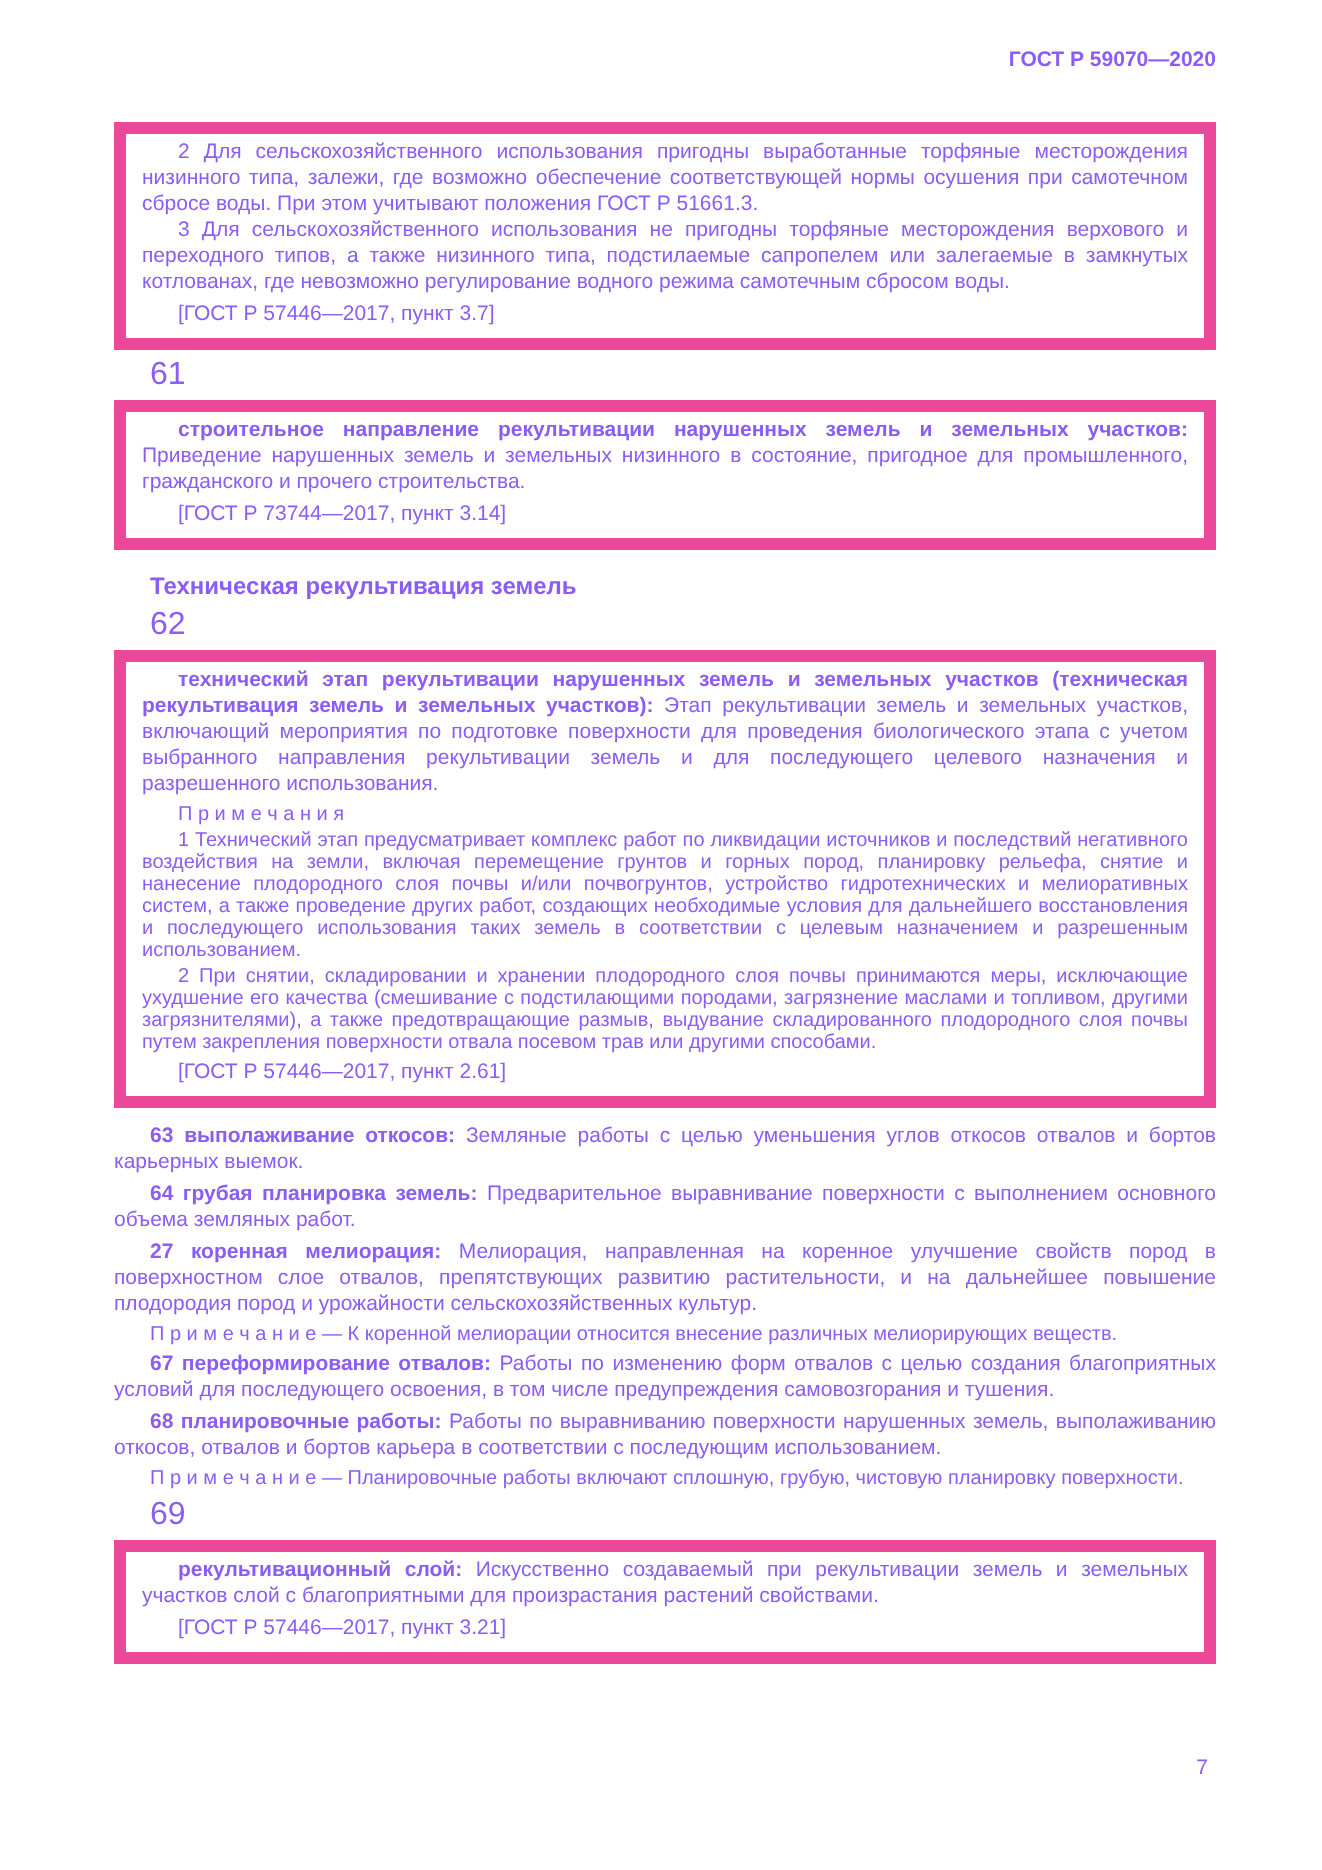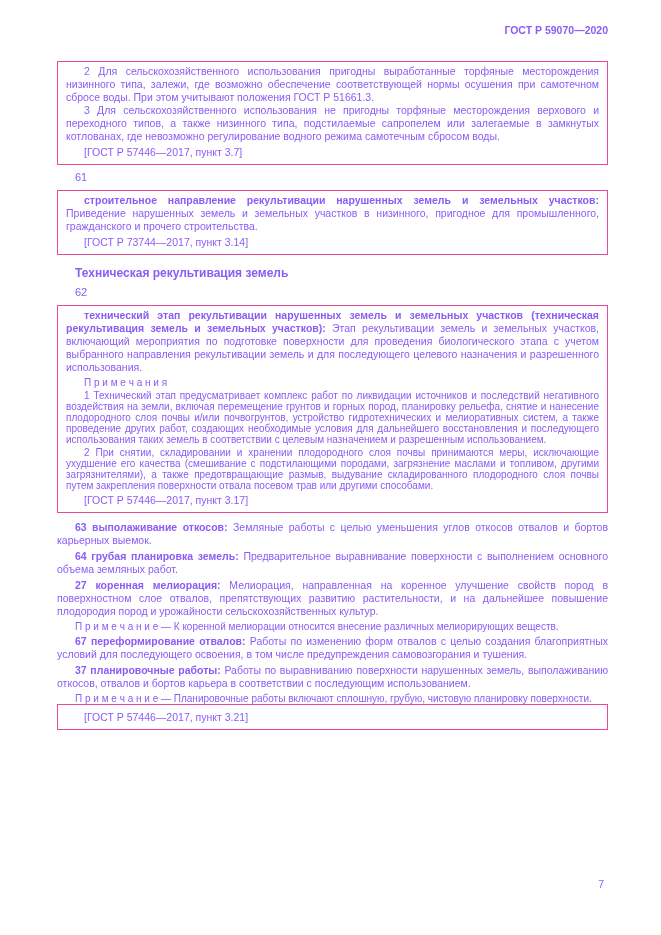--- a/index.html
+++ b/index.html
@@ -16,37 +16,37 @@
     overflow:hidden;
   }
   .doc-header {
     text-align:right;
     font-weight:bold;
     font-size:10.5px;
     line-height:13px;
     margin-bottom:24px;
   }
   .frame {
-    border:1px solid #ec4899;
+    border:6px solid #ec4899;
     padding:3px 8px 5px 8px;
   }
   p.body {
     font-size:10.5px;
     line-height:13px;
     text-align:justify;
   }
   .ind { text-indent:18px; }
   .small {
     font-size:10px;
     line-height:11px;
     text-align:justify;
   }
   .source { margin-top:3px; text-align:left; }
   .num-line {
-    font-size:11px;
+    font-size:16px;
     line-height:13px;
     text-indent:18px;
     margin-top:6px;
     margin-bottom:6px;
   }
   .heading {
     font-weight:bold;
     font-size:12px;
     line-height:13px;
     text-indent:18px;
@@ -77,53 +77,55 @@
 
   <div class="frame">
     <p class="body ind">2 Для сельскохозяйственного использования пригодны выработанные торфяные месторождения низинного типа, залежи, где возможно обеспечение соответствующей нормы осушения при самотечном сбросе воды. При этом учитывают положения ГОСТ Р 51661.3.</p>
     <p class="body ind">3 Для сельскохозяйственного использования не пригодны торфяные месторождения верхового и переходного типов, а также низинного типа, подстилаемые сапропелем или залегаемые в замкнутых котлованах, где невозможно регулирование водного режима самотечным сбросом воды.</p>
     <p class="body ind source">[ГОСТ Р 57446—2017, пункт 3.7]</p>
   </div>
 
   <p class="num-line">61</p>
 
   <div class="frame">
-    <p class="body ind"><b>строительное направление рекультивации нарушенных земель и земельных участков:</b> <span>Приведение нарушенных земель и земельных участков в низинного, пригодное для промышленного, гражданского и прочего строительства.</span></p>
+    <p class="body ind"><b>строительное направление рекультивации нарушенных земель и земельных участков:</b> <span>Приведение нарушенных земель и земельных низинного в состояние, пригодное для промышленного, гражданского и прочего строительства.</span></p>
     <p class="body ind source">[ГОСТ Р 73744—2017, пункт 3.14]</p>
   </div>
 
   <p class="heading">Техническая рекультивация земель</p>
 
   <p class="num-line">62</p>
 
   <div class="frame">
     <p class="body ind"><b>технический этап рекультивации нарушенных земель и земельных участков (техническая рекультивация земель и земельных участков):</b> <span>Этап рекультивации земель и земельных участков, включающий мероприятия по подготовке поверхности для проведения биологического этапа с учетом выбранного направления рекультивации земель и для последующего целевого назначения и разрешенного использования.</span></p>
     <p class="small ind notes-label">П р и м е ч а н и я</p>
     <p class="small ind note-inner">1 Технический этап предусматривает комплекс работ по ликвидации источников и последствий негативного воздействия на земли, включая перемещение грунтов и горных пород, планировку рельефа, снятие и нанесение плодородного слоя почвы и/или почвогрунтов, устройство гидротехнических и мелиоративных систем, а также проведение других работ, создающих необходимые условия для дальнейшего восстановления и последующего использования таких земель в соответствии с целевым назначением и разрешенным использованием.</p>
     <p class="small ind note-inner">2 При снятии, складировании и хранении плодородного слоя почвы принимаются меры, исключающие ухудшение его качества (смешивание с подстилающими породами, загрязнение маслами и топливом, другими загрязнителями), а также предотвращающие размыв, выдувание складированного плодородного слоя почвы путем закрепления поверхности отвала посевом трав или другими способами.</p>
-    <p class="body ind source">[ГОСТ Р 57446—2017, пункт 3.17]</p>
+    <p class="body ind source">[ГОСТ Р 57446—2017, пункт 2.61]</p>
   </div>
 
   <p class="body ind term-item first-after-frame"><b>63 выполаживание откосов:</b> <span>Земляные работы с целью уменьшения углов откосов отвалов и бортов карьерных выемок.</span></p>
 
   <p class="body ind term-item"><b>64 грубая планировка земель:</b> <span>Предварительное выравнивание поверхности с выполнением основного объема земляных работ.</span></p>
 
   <p class="body ind term-item"><b>27 коренная мелиорация:</b> <span>Мелиорация, направленная на коренное улучшение свойств пород в поверхностном слое отвалов, препятствующих развитию растительности, и на дальнейшее повышение плодородия пород и урожайности сельскохозяйственных культур.</span></p>
 
   <p class="small ind note-p">П р и м е ч а н и е — К коренной мелиорации относится внесение различных мелиорирующих веществ.</p>
 
 
   <p class="body ind term-item"><b>67 переформирование отвалов:</b> <span>Работы по изменению форм отвалов с целью создания благоприятных условий для последующего освоения, в том числе предупреждения самовозгорания и тушения.</span></p>
 
-  <p class="body ind term-item"><b>37 планировочные работы:</b> <span>Работы по выравниванию поверхности нарушенных земель, выполаживанию откосов, отвалов и бортов карьера в соответствии с последующим использованием.</span></p>
+  <p class="body ind term-item"><b>68 планировочные работы:</b> <span>Работы по выравниванию поверхности нарушенных земель, выполаживанию откосов, отвалов и бортов карьера в соответствии с последующим использованием.</span></p>
 
   <p class="small ind note-p">П р и м е ч а н и е — Планировочные работы включают сплошную, грубую, чистовую планировку поверхности.</p>
 
+  <p class="num-line">69</p>
 
   <div class="frame">
+    <p class="body ind"><b>рекультивационный слой:</b> <span>Искусственно создаваемый при рекультивации земель и земельных участков слой с благоприятными для произрастания растений свойствами.</span></p>
     <p class="body ind source">[ГОСТ Р 57446—2017, пункт 3.21]</p>
   </div>
 
   <div class="footer">
     <span>7</span>
   </div>
 
 </div>
 
 </body></html>

